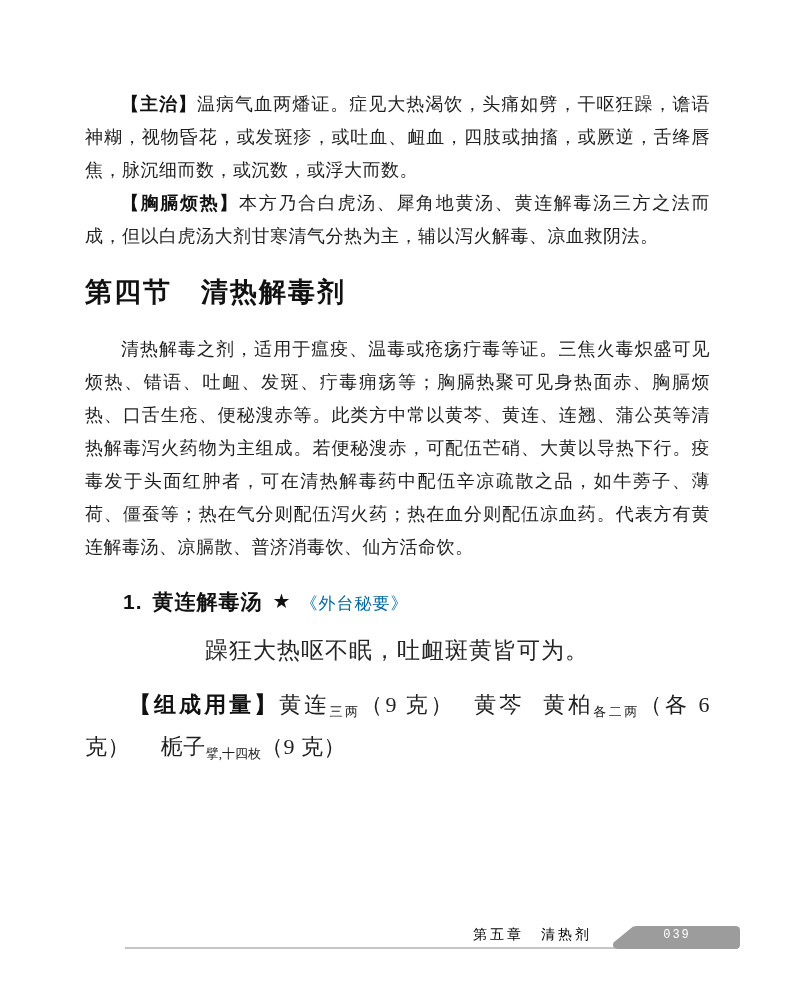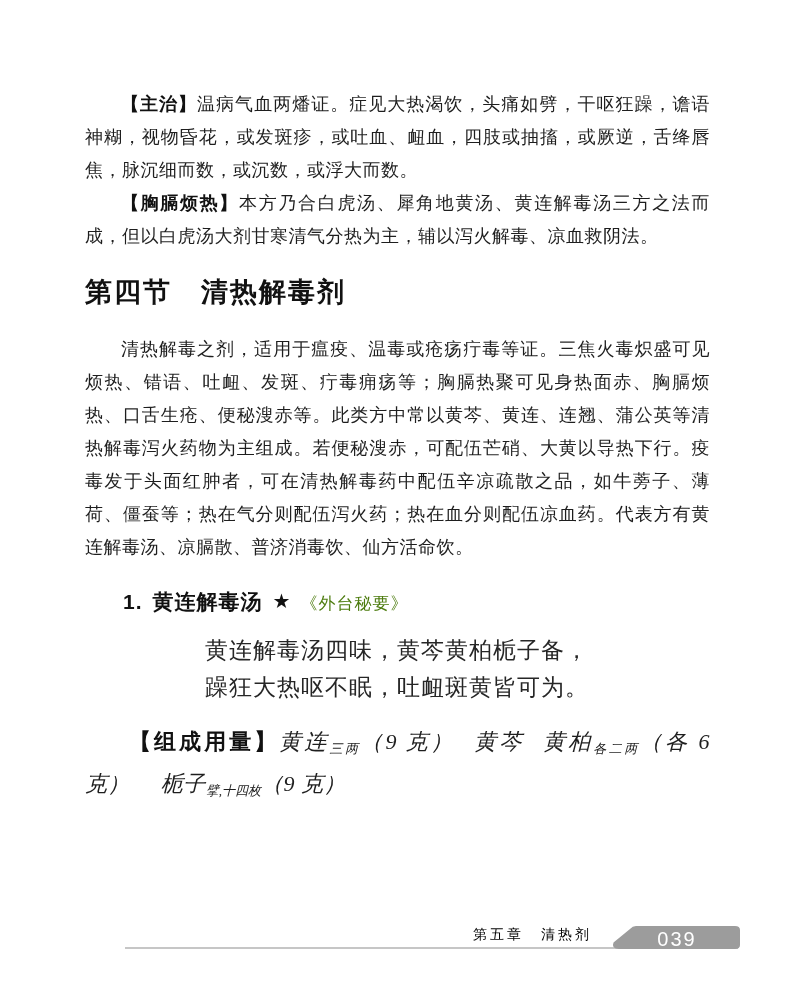--- a/index.html
+++ b/index.html
@@ -19,41 +19,41 @@
     font-weight:bold;font-size:27px;text-align:left;letter-spacing:2px;color:#111;
   }
   .formula-head{
     margin:24px 0 0 38px;display:flex;align-items:baseline;gap:10px;
   }
   .f-num,.f-name{
     font-family:"Liberation Sans","DejaVu Sans",sans-serif;
     font-weight:bold;font-size:21px;color:#111;letter-spacing:1px;
   }
   .f-star{font-size:20px;color:#111;transform:translateY(-1px);}
-  .f-source{font-size:17px;color:#4d7c0f;letter-spacing:1px;}
+  .f-source{font-size:17px;color:#0369a1;letter-spacing:1px;}
   .verse{margin:16px 0 0 120px;font-size:23px;line-height:37px;color:#262626;letter-spacing:1px;}
   .verse div{white-space:nowrap;}
   p.comp{
     margin:18px 0 0;font-size:22px;line-height:35px;text-align:justify;
     text-indent:2em;letter-spacing:.5px;color:#1e1e1e;
   }
-  .ing{margin-right:.85em;font-style:italic;}
+  .ing{margin-right:.85em;}
   .ing:last-child{margin-right:0;margin-left:12px;}
   .sub{font-size:13px;vertical-align:-4px;letter-spacing:0;}
   
   .footer-line{position:absolute;left:125px;right:52px;top:947px;height:2px;background:#c6c6c6;}
   .chapter{
     position:absolute;right:198px;top:926px;font-size:14px;letter-spacing:3px;
     color:#000000;font-family:"Liberation Serif","DejaVu Serif",serif;
   }
   .page-tab{position:absolute;right:50px;top:926px;width:130px;height:23px;}
   .page-tab svg{display:block;}
   .tab-num{
     position:absolute;right:50px;top:928px;width:126px;text-align:center;
-    font-family:Liberation Sans, sans-serif;font-size:20px;
+    font-family:Liberation Mono, monospace;font-size:12px;
     color:#fff;letter-spacing:2px;
   }
 </style>
 </head>
 <body>
 
 <div class="page">
   <div class="content">
 
     <p class="body"><span class="plabel">【主治】</span><span>温病气血两燔证。症见大热渴饮，头痛如劈，干呕狂躁，谵语神糊，视物昏花，或发斑疹，或吐血、衄血，四肢或抽搐，或厥逆，舌绛唇焦，脉沉细而数，或沉数，或浮大而数。</span></p>
@@ -65,21 +65,20 @@
     <p class="body">清热解毒之剂，适用于瘟疫、温毒或疮疡疔毒等证。三焦火毒炽盛可见烦热、错语、吐衄、发斑、疔毒痈疡等；胸膈热聚可见身热面赤、胸膈烦热、口舌生疮、便秘溲赤等。此类方中常以黄芩、黄连、连翘、蒲公英等清热解毒泻火药物为主组成。若便秘溲赤，可配伍芒硝、大黄以导热下行。疫毒发于头面红肿者，可在清热解毒药中配伍辛凉疏散之品，如牛蒡子、薄荷、僵蚕等；热在气分则配伍泻火药；热在血分则配伍凉血药。代表方有黄连解毒汤、凉膈散、普济消毒饮、仙方活命饮。</p>
 
     <div class="formula-head">
       <span class="f-num">1.</span>
       <span class="f-name">黄连解毒汤</span>
       <span class="f-star">★</span>
       <span class="f-source">《外台秘要》</span>
     </div>
 
     <div class="verse">
-      <div>黄连解毒汤四味，黄芩黄柏栀子备，</div>
       <div>躁狂大热呕不眠，吐衄斑黄皆可为。</div>
     </div>
 
     <p class="comp"><span class="plabel">【组成用量】</span><span class="ing"><span>黄连</span><span class="sub">三两</span><span>（9 克）</span></span><span class="ing"><span>黄芩</span><span class="sub"></span><span></span></span><span class="ing"><span>黄柏</span><span class="sub">各二两</span><span>（各 6 克）</span></span><span class="ing"><span>栀子</span><span class="sub">擘,十四枚</span><span>（9 克）</span></span></p>
 
   </div>
 
   <div class="footer-line"></div>
   <div class="chapter">第五章　清热剂</div>
   <div class="page-tab">

